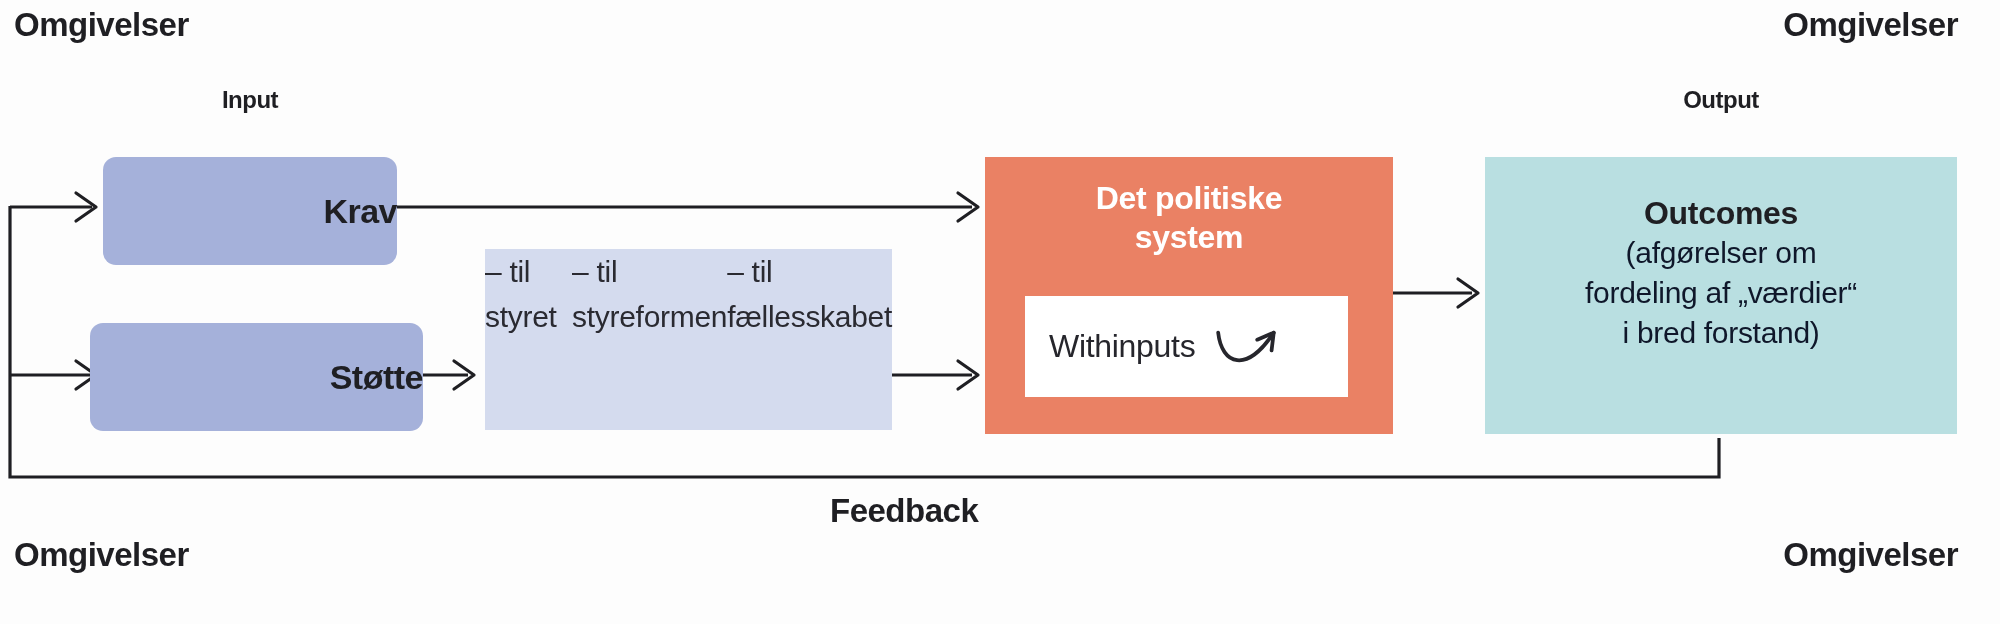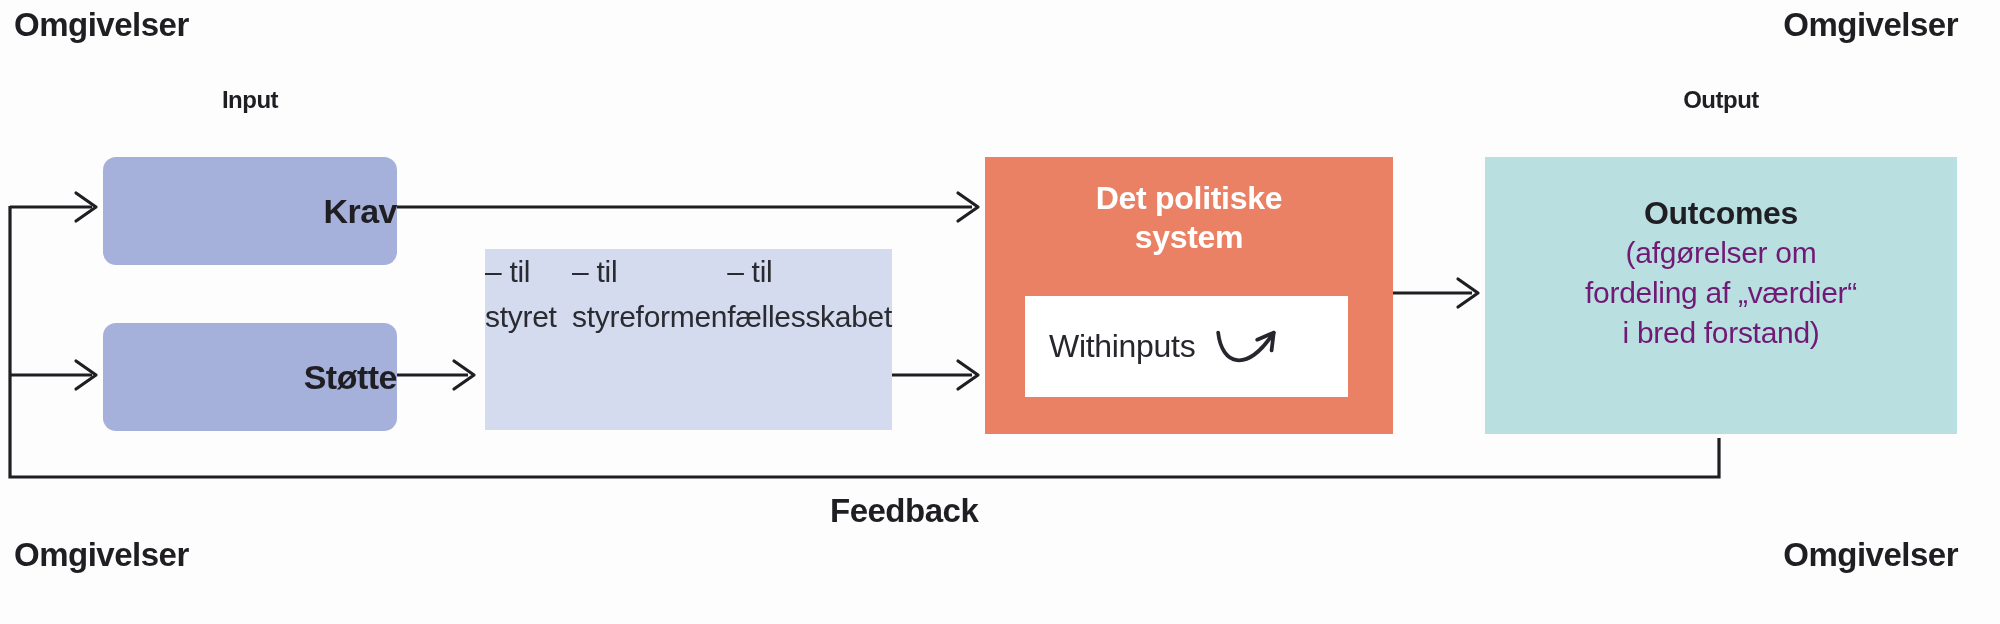--- a/index.html
+++ b/index.html
@@ -46,21 +46,21 @@
     font-size:32px;letter-spacing:-0.3px;color:#26262c;text-align:center;
   }
   .outcomes-box{
     display:flex;flex-direction:column;align-items:center;
     box-sizing:border-box;padding-top:36px;text-align:center;
   }
   .outcomes-title{
     font-size:32px;font-weight:700;line-height:40px;letter-spacing:-0.3px;color:#1f1f23;
   }
   .outcomes-line{
-    font-size:30px;line-height:40px;letter-spacing:-0.3px;color:#701a75;
+    font-size:30px;line-height:40px;letter-spacing:-0.3px;color:#0f172a;
   }
   svg.connectors{position:absolute;left:0;top:0;pointer-events:none;}
   .stroke{stroke:#1f1f23;stroke-width:3.2;fill:none;}
   .chev{stroke:#1f1f23;stroke-width:3.2;fill:none;stroke-linecap:round;stroke-linejoin:round;}
 </style>
 </head>
 <body>
 
 <div id="canvas">
 
@@ -104,21 +104,21 @@
   <div class="abs env-label" style="left:14px;top:536px;">Omgivelser</div>
   <div class="abs env-label" style="right:42px;top:536px;">Omgivelser</div>
 
   <div class="abs section-header" style="left:103px;top:86px;width:294px;">Input</div>
   <div class="abs section-header" style="left:1485px;top:86px;width:472px;">Output</div>
 
   <div class="abs node" style="left: 103px; top: 157px; width: 294px; height: 108px; background-color: rgb(165, 177, 218);">
     <span class="node-label">Krav</span>
   </div>
 
-  <div class="abs node" style="left: 103px; top: 323px; width: 294px; height: 108px; background-color: rgb(165, 177, 218);">
+  <div class="abs node" style="left: 90px; top: 323px; width: 333px; height: 108px; background-color: rgb(165, 177, 218);">
     <span class="node-label">Støtte</span>
   </div>
 
   <div class="abs list-box" style="left: 485px; top: 249px; width: 407px; height: 181px; background-color: rgb(212, 219, 238);">
     <div class="list-line">– til styret</div>
     <div class="list-line">– til styreformen</div>
     <div class="list-line">– til fællesskabet</div>
   </div>
 
   <div class="abs political-box" style="left: 985px; top: 157px; width: 408px; height: 277px; background-color: rgb(234, 129, 100);">

